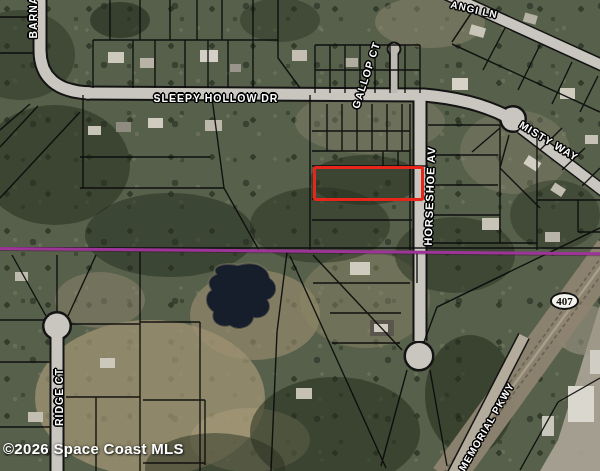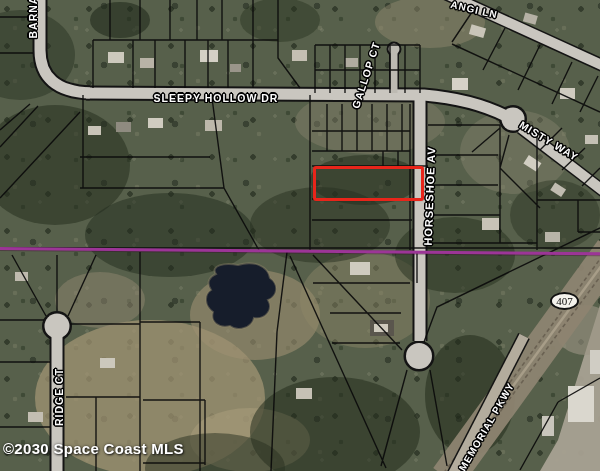--- a/index.html
+++ b/index.html
@@ -33,21 +33,21 @@
   .boundary{position:absolute;left:-2px;top:247px;width:604px;height:2.5px;
     background:#9c3597;transform:rotate(0.5deg);transform-origin:left center;
     box-shadow:0 1px 0 rgba(60,10,50,.35);}
   
   .parcel-highlight{position:absolute;left:313px;top:166px;width:105px;height:29px;
     border:3px solid #e8251a;border-radius:3px;box-shadow:0 0 1px rgba(0,0,0,.6);}
   
   .shield{position:absolute;left:550px;top:292px;width:29px;height:18px;
     background:#f4f2ec;border:2px solid #101010;border-radius:50%;
     display:flex;align-items:center;justify-content:center;box-sizing:border-box;}
-  .shield span{font-family:"Liberation Serif",serif;font-weight:normal;font-size:11px;color:#0a0a0a;}
+  .shield span{font-family:"Liberation Serif",serif;font-weight:bold;font-size:11px;color:#0a0a0a;}
   
   .watermark{position:absolute;left:3px;top:440px;color:#fff;font-weight:bold;font-size:15px;
     letter-spacing:.3px;text-shadow:1px 1px 2px rgba(20,20,20,.9),0 0 3px rgba(0,0,0,.6);}
 </style>
 </head>
 <body>
 
 <div class="viewport">
 
   <div class="aerial"></div>
@@ -194,15 +194,15 @@
   <div class="lbl lbl-angi">ANGI LN</div>
   <div class="lbl lbl-misty">MISTY WAY</div>
   <div class="lbl lbl-horseshoe">HORSESHOE AV</div>
   <div class="lbl lbl-ridge">RIDGE CT</div>
   <div class="lbl lbl-memorial">MEMORIAL PKWY</div>
 
   <div class="shield">
     <span>407</span>
   </div>
 
-  <div class="watermark">©2030 Space Coast MLS</div>
+  <div class="watermark">©2026 Space Coast MLS</div>
 
 </div>
 
 </body></html>

